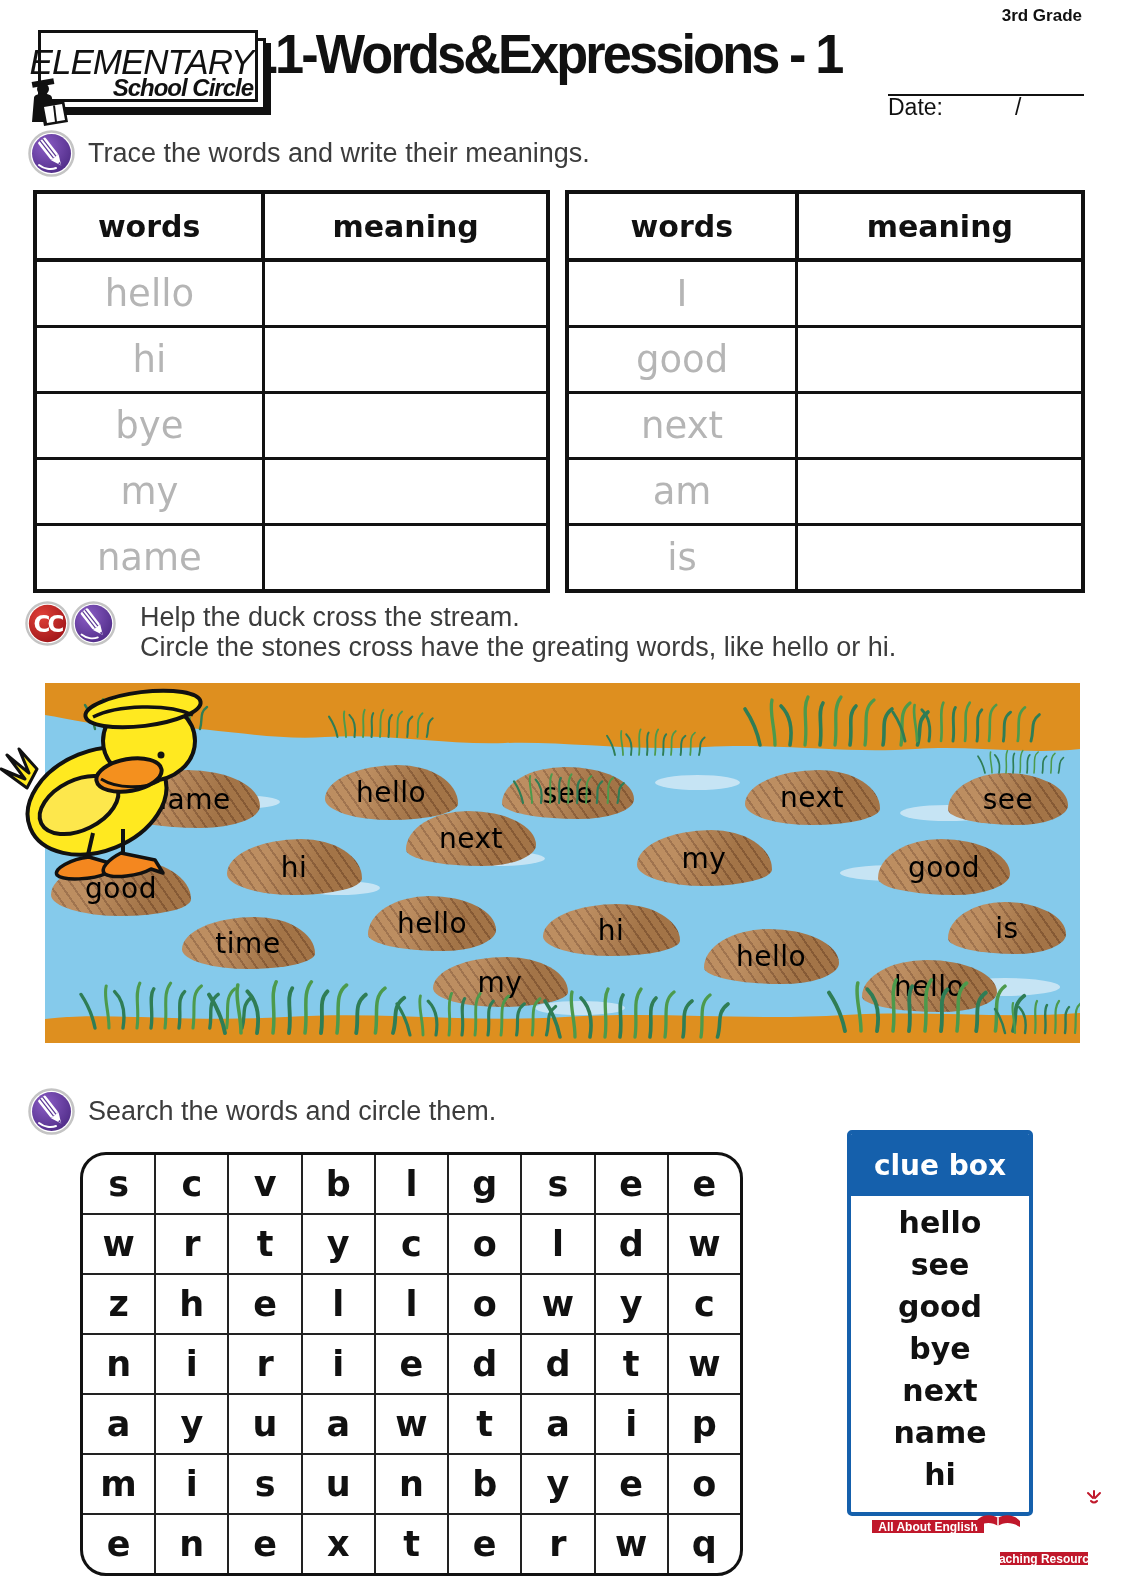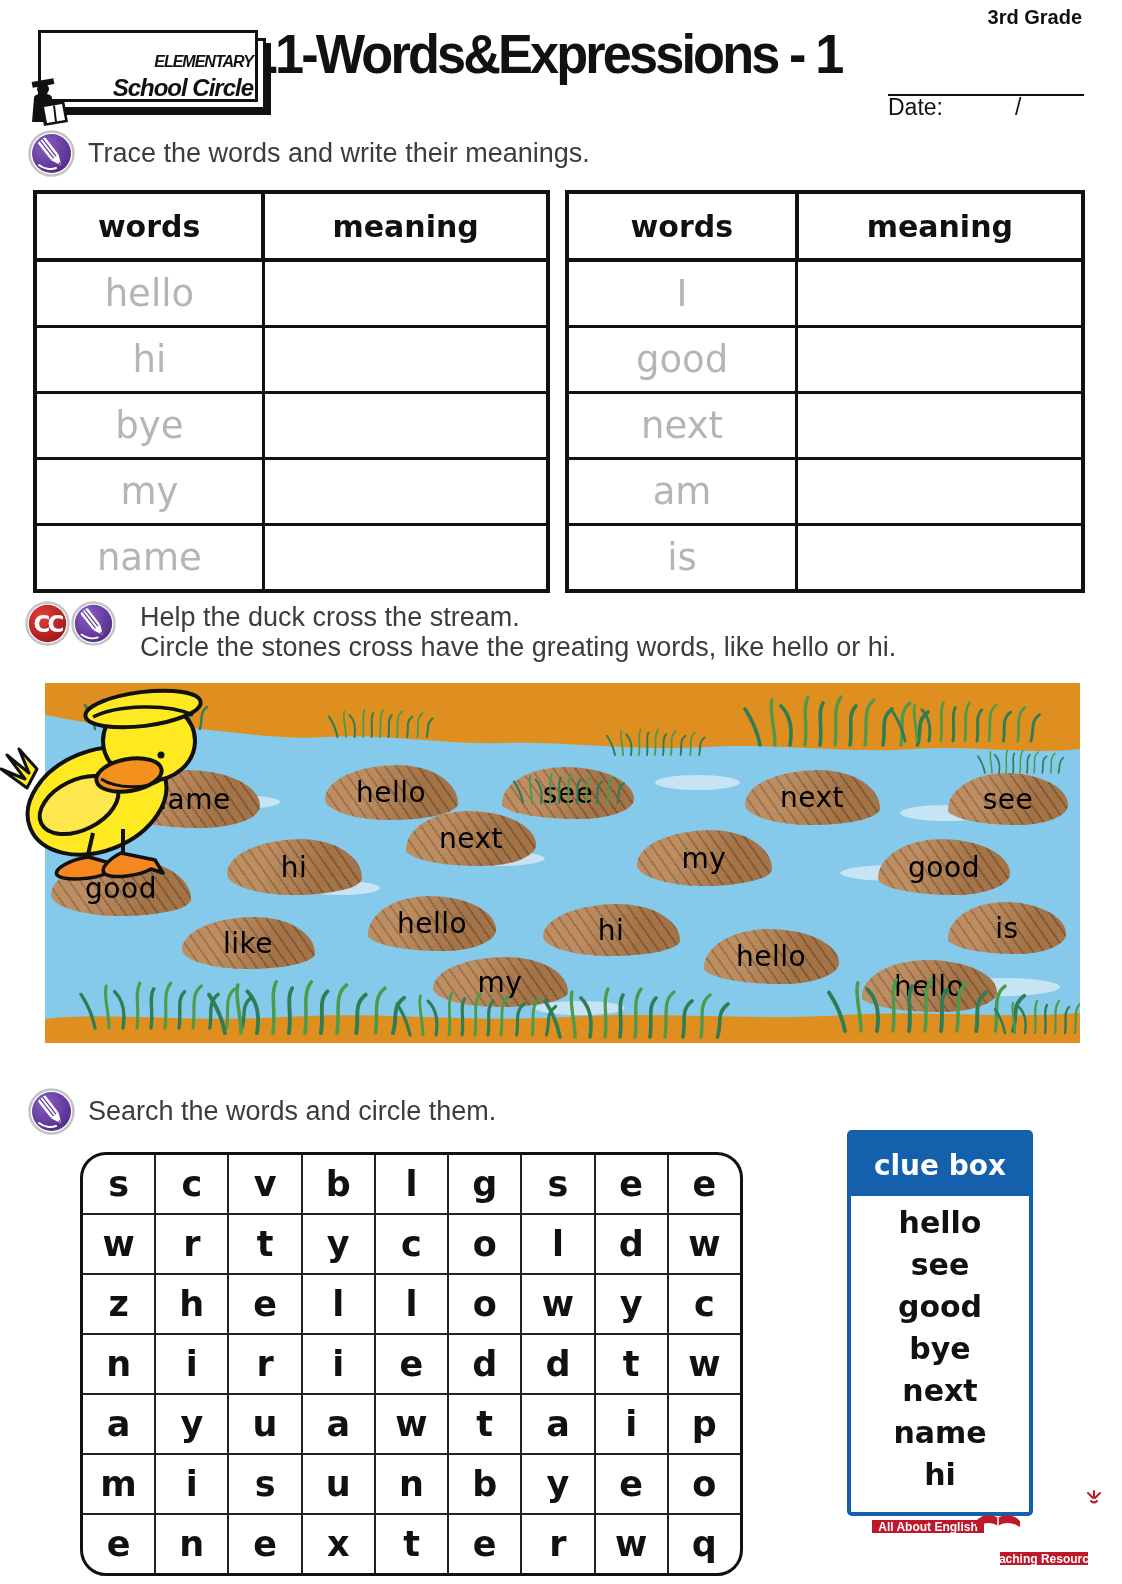--- a/index.html
+++ b/index.html
@@ -6,29 +6,29 @@
   .page{position:relative;width:1122px;height:1584px;background:#fff;overflow:hidden;
         font-family:"DejaVu Sans",sans-serif;color:#111;}
 
   
   .logo-wrap{position:absolute;left:46px;top:38px;}
   .logo-box{position:relative;width:188px;height:62px;background:#fff;border:3px solid #111;
             box-shadow:5px 5px 0 #111;display:flex;flex-direction:column;justify-content:center;
             align-items:flex-end;padding:2px 10px 2px 16px;z-index:2;}
   .logo-box::before{content:"";position:absolute;left:-11px;top:-11px;width:100%;height:100%;
             border:3px solid #111;background:#fff;z-index:-1;}
-  .logo-l1{font-family:"Liberation Sans",sans-serif;font-style:italic;font-weight:bold;
-           font-size:16px;letter-spacing:-1px;line-height:27px;}
+  .logo-l1{font-family:"Liberation Sans",sans-serif;font-style:italic;font-weight:normal;
+           font-size:35px;letter-spacing:-1px;line-height:27px;}
   .logo-l2{font-family:"Liberation Sans",sans-serif;font-style:italic;font-weight:bold;
            font-size:24px;letter-spacing:-1px;line-height:26px;}
   .school-icon{position:absolute;left:-16px;bottom:-16px;z-index:3;}
   .page-title{position:absolute;left:246px;top:22px;font-family:"Liberation Sans",sans-serif;
            font-weight:bold;font-size:55px;letter-spacing:-3px;transform:scaleX(0.95);
            transform-origin:left center;white-space:nowrap;}
-  .grade{position:absolute;right:40px;top:6px;font-size:20px;font-weight:bold;
+  .grade{position:absolute;right:40px;top:6px;font-size:17px;font-weight:bold;
            font-family:"Liberation Sans",sans-serif;}
   .date-row{position:absolute;left:888px;top:50px;width:196px;font-size:23px;
            font-family:"Liberation Sans",sans-serif;display:flex;margin-top:44px;}
   .date-slash{margin-left:72px;}
   .date-line{position:absolute;left:888px;top:94px;width:196px;border-top:2px solid #111;}
 
   
   .instr{position:absolute;font-family:"Liberation Sans",sans-serif;color:#3c3c3c;
          font-size:27px;white-space:nowrap;}
   .task-icon{position:absolute;width:47px;height:47px;}
@@ -288,21 +288,21 @@
         <div class="stone" style="left: 323px; top: 212.5px; width: 128px; height: 55px;">
           <span class="stone-word">hello</span>
         </div>
         <div class="stone" style="left: 497.5px; top: 221px; width: 137px; height: 52px;">
           <span class="stone-word">hi</span>
         </div>
         <div class="stone" style="left: 903px; top: 219px; width: 118px; height: 52px;">
           <span class="stone-word">is</span>
         </div>
         <div class="stone" style="left: 136.5px; top: 234px; width: 133px; height: 52px;">
-          <span class="stone-word">like</span>
+          <span class="stone-word">time</span>
         </div>
         <div class="stone" style="left: 658.5px; top: 245.5px; width: 135px; height: 55px;">
           <span class="stone-word">hello</span>
         </div>
         <div class="stone" style="left: 387.5px; top: 274px; width: 135px; height: 50px;">
           <span class="stone-word">my</span>
         </div>
         <div class="stone" style="left: 816.5px; top: 277px; width: 135px; height: 52px;">
           <span class="stone-word">hello</span>
         </div>

